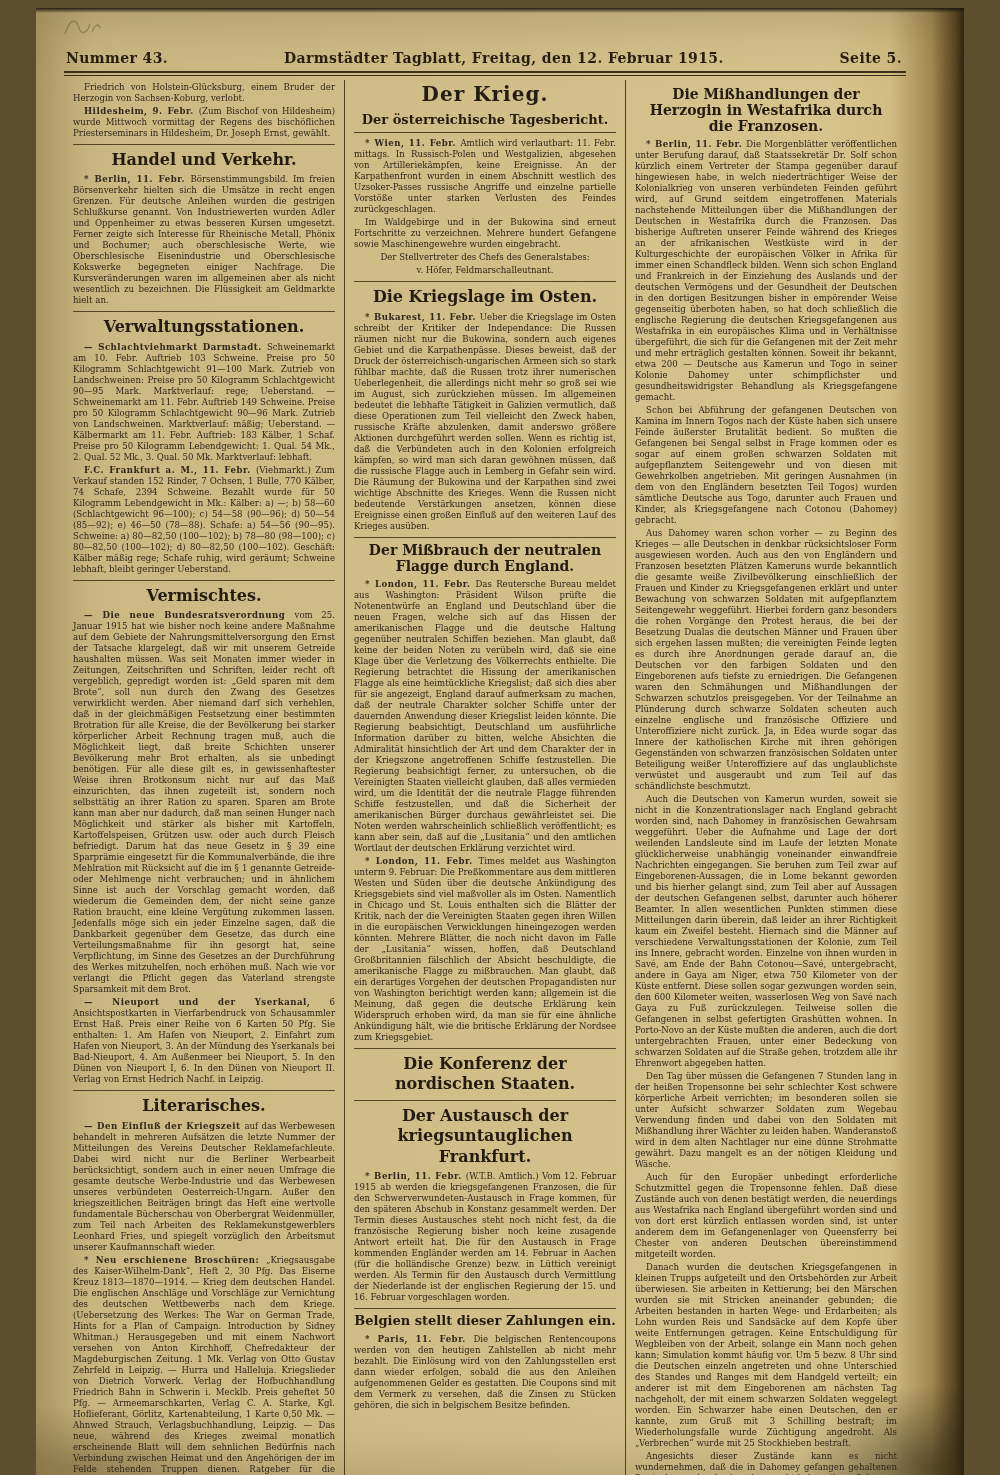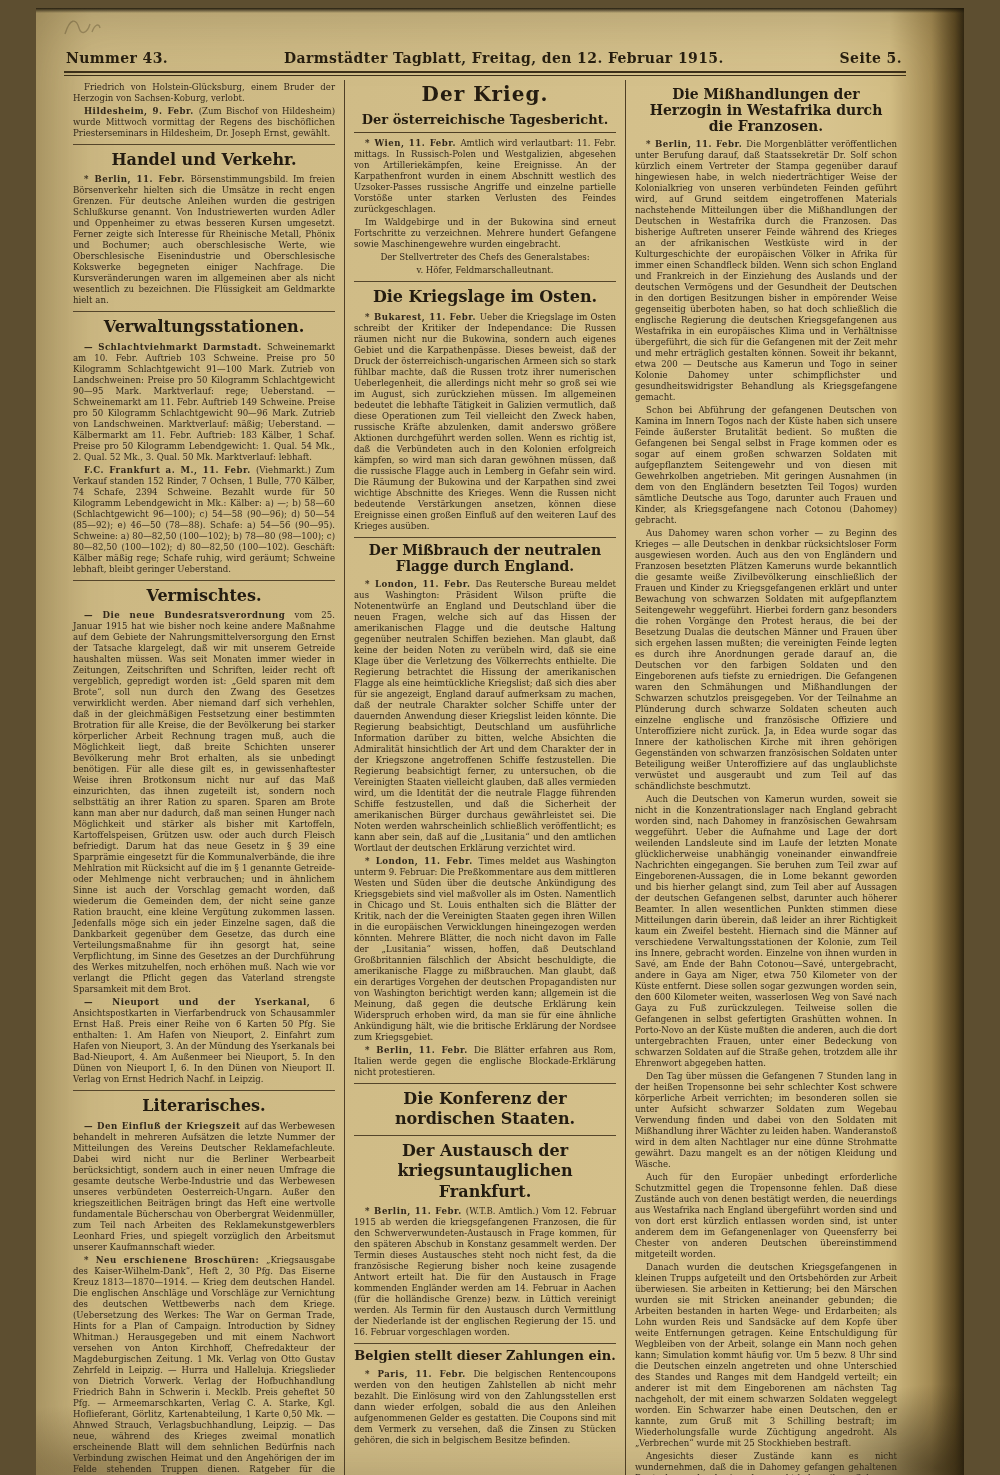--- a/index.html
+++ b/index.html
@@ -88,21 +88,20 @@
         <p>Im Waldgebirge und in der Bukowina sind erneut Fortschritte zu verzeichnen. Mehrere hundert Gefangene sowie Maschinengewehre wurden eingebracht.</p>
         <p class="sig">Der Stellvertreter des Chefs des Generalstabes:</p>
         <p class="sig">v. Höfer, Feldmarschalleutnant.</p>
         <div class="sep"></div>
         <div class="hl section">Die Kriegslage im Osten.</div>
         <p><span class="lead">* Bukarest, 11. Febr. </span>Ueber die Kriegslage im Osten schreibt der Kritiker der Independance: Die Russen räumen nicht nur die Bukowina, sondern auch eigenes Gebiet und die Karpathenpässe. Dieses beweist, daß der Druck der österreichisch-ungarischen Armeen sich so stark fühlbar machte, daß die Russen trotz ihrer numerischen Ueberlegenheit, die allerdings nicht mehr so groß sei wie im August, sich zurückziehen müssen. Im allgemeinen bedeutet die lebhafte Tätigkeit in Galizien vermutlich, daß diese Operationen zum Teil vielleicht den Zweck haben, russische Kräfte abzulenken, damit anderswo größere Aktionen durchgeführt werden sollen. Wenn es richtig ist, daß die Verbündeten auch in den Kolonien erfolgreich kämpfen, so wird man sich daran gewöhnen müssen, daß die russische Flagge auch in Lemberg in Gefahr sein wird. Die Räumung der Bukowina und der Karpathen sind zwei wichtige Abschnitte des Krieges. Wenn die Russen nicht bedeutende Verstärkungen ansetzen, können diese Ereignisse einen großen Einfluß auf den weiteren Lauf des Krieges ausüben.</p>
         <div class="sep"></div>
         <div class="hl big2">Der Mißbrauch der neutralen Flagge durch England.</div>
         <p><span class="lead">* London, 11. Febr. </span>Das Reutersche Bureau meldet aus Washington: Präsident Wilson prüfte die Notenentwürfe an England und Deutschland über die neuen Fragen, welche sich auf das Hissen der amerikanischen Flagge und die deutsche Haltung gegenüber neutralen Schiffen beziehen. Man glaubt, daß keine der beiden Noten zu verübeln wird, daß sie eine Klage über die Verletzung des Völkerrechts enthielte. Die Regierung betrachtet die Hissung der amerikanischen Flagge als eine heimtückliche Kriegslist; daß sich dies aber für sie angezeigt, England darauf aufmerksam zu machen, daß der neutrale Charakter solcher Schiffe unter der dauernden Anwendung dieser Kriegslist leiden könnte. Die Regierung beabsichtigt, Deutschland um ausführliche Information darüber zu bitten, welche Absichten die Admiralität hinsichtlich der Art und dem Charakter der in der Kriegszone angetroffenen Schiffe festzustellen. Die Regierung beabsichtigt ferner, zu untersuchen, ob die Vereinigten Staaten vielleicht glauben, daß alles vermieden wird, um die Identität der die neutrale Flagge führenden Schiffe festzustellen, und daß die Sicherheit der amerikanischen Bürger durchaus gewährleistet sei. Die Noten werden wahrscheinlich schließlich veröffentlicht; es kann aber sein, daß auf die „Lusitania“ und den amtlichen Wortlaut der deutschen Erklärung verzichtet wird.</p>
         <p><span class="lead">* London, 11. Febr. </span>Times meldet aus Washington unterm 9. Februar: Die Preßkommentare aus dem mittleren Westen und Süden über die deutsche Ankündigung des Kriegsgebiets sind viel maßvoller als im Osten. Namentlich in Chicago und St. Louis enthalten sich die Blätter der Kritik, nach der die Vereinigten Staaten gegen ihren Willen in die europäischen Verwicklungen hineingezogen werden könnten. Mehrere Blätter, die noch nicht davon im Falle der „Lusitania“ wissen, hoffen, daß Deutschland Großbritannien fälschlich der Absicht beschuldigte, die amerikanische Flagge zu mißbrauchen. Man glaubt, daß ein derartiges Vorgehen der deutschen Propagandisten nur von Washington berichtigt werden kann; allgemein ist die Meinung, daß gegen die deutsche Erklärung kein Widerspruch erhoben wird, da man sie für eine ähnliche Ankündigung hält, wie die britische Erklärung der Nordsee zum Kriegsgebiet.</p>
-        <p><span class="lead">* Berlin, 11. Febr. </span>Die Blätter erfahren aus Rom, Italien werde gegen die englische Blockade-Erklärung nicht protestieren.</p>
         <div class="sep"></div>
         <div class="hl section">Die Konferenz der nordischen Staaten.</div>
         <div class="sep"></div>
         <div class="hl section">Der Austausch der kriegsuntauglichen Frankfurt.</div>
         <p><span class="lead">* Berlin, 11. Febr. </span>(W.T.B. Amtlich.) Vom 12. Februar 1915 ab werden die kriegsgefangenen Franzosen, die für den Schwerverwundeten-Austausch in Frage kommen, für den späteren Abschub in Konstanz gesammelt werden. Der Termin dieses Austausches steht noch nicht fest, da die französische Regierung bisher noch keine zusagende Antwort erteilt hat. Die für den Austausch in Frage kommenden Engländer werden am 14. Februar in Aachen (für die holländische Grenze) bezw. in Lüttich vereinigt werden. Als Termin für den Austausch durch Vermittlung der Niederlande ist der englischen Regierung der 15. und 16. Februar vorgeschlagen worden.</p>
         <div class="sep"></div>
         <div class="hl big">Belgien stellt dieser Zahlungen ein.</div>
         <p><span class="lead">* Paris, 11. Febr. </span>Die belgischen Rentencoupons werden von den heutigen Zahlstellen ab nicht mehr bezahlt. Die Einlösung wird von den Zahlungsstellen erst dann wieder erfolgen, sobald die aus den Anleihen aufgenommenen Gelder es gestatten. Die Coupons sind mit dem Vermerk zu versehen, daß die Zinsen zu Stücken gehören, die sich in belgischem Besitze befinden.</p>
       </div>
       <div class="column">

